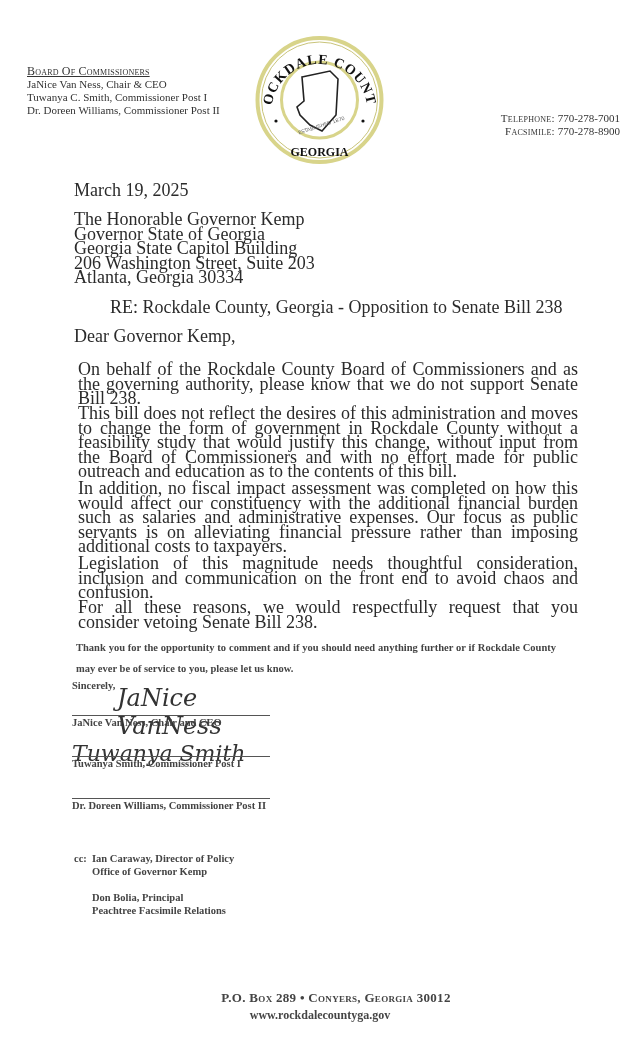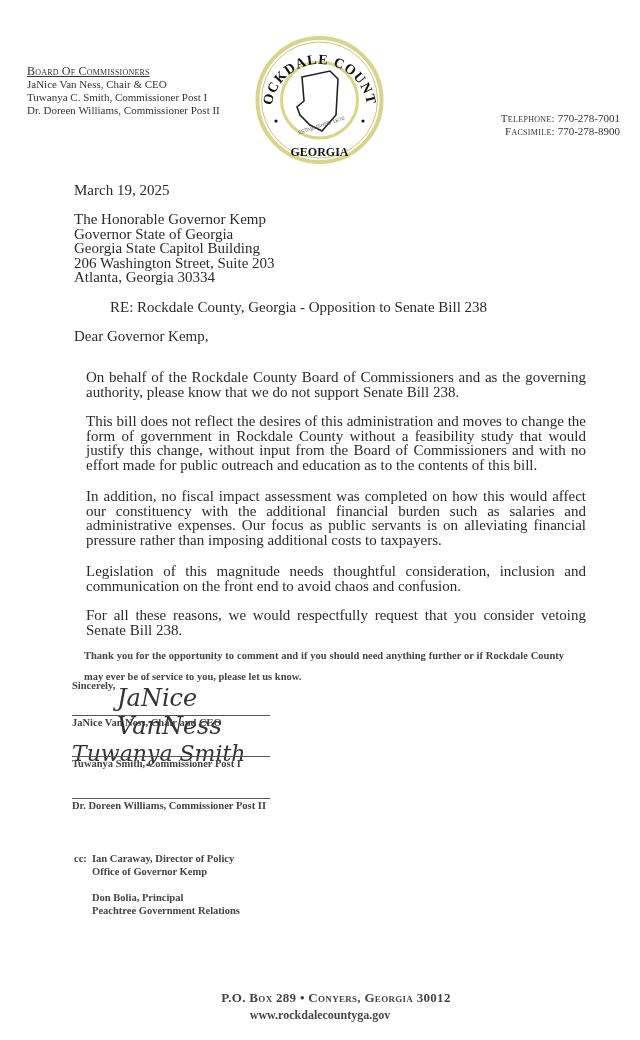--- a/index.html
+++ b/index.html
@@ -4,22 +4,22 @@
 <style>
   html, body { margin: 0; padding: 0; background: #ffffff; }
   body { width: 640px; height: 1040px; position: relative; overflow: hidden;
          font-family: "Liberation Serif", "DejaVu Serif", serif; color: #2a2a2a; }
   .abs { position: absolute; }
   .board { left: 27px; top: 65px; font-size: 11px; line-height: 13px; color: #333; }
   .board .title { text-decoration: underline; font-variant: small-caps; font-size: 12px; letter-spacing: 0.2px; }
   .contact { right: 20px; top: 84px; font-size: 11px; line-height: 13px; text-align: right; color: #333; margin-top: 28px; }
   .contact .lbl { font-variant: small-caps; letter-spacing: 0.3px; }
   .seal { left: 252px; top: 35px; width: 135px; height: 130px; }
-  .letter { left: 74px; width: 500px; font-size: 15px; line-height: 14.5px; color: #2b2b2b; }
-  .p { margin: 12px; text-align: justify; }
+  .letter { left: 74px; width: 500px; font-size: 18px; line-height: 14.5px; color: #2b2b2b; }
+  .p { margin: 4px; text-align: justify; }
   .addr div { white-space: nowrap; }
   .closing { left: 72px; font-size: 10.5px; line-height: 21px; color: #444; font-weight: bold; }
   .sig-block { left: 72px; width: 200px; font-size: 10.5px; color: #444; font-weight: bold; }
   .sig-line { position: absolute; left: 0; width: 198px; border-top: 1px solid #555; }
   .sig-name { position: absolute; left: 0; white-space: nowrap; }
   .sig-script { position: absolute; font-family: "DejaVu Serif", serif; font-style: italic; color: #333; font-weight: normal; }
   .cc { left: 74px; top: 852px; font-size: 10.5px; line-height: 13px; color: #444; font-weight: bold; }
   .footer { left: 0; width: 640px; top: 990px; text-align: center; color: #444; font-weight: bold; }
   .footer .l1 { font-size: 13px; font-variant: small-caps; letter-spacing: 0.3px; padding-left: 32px; }
   .footer .l2 { font-size: 12px; margin-top: 2px; }
@@ -95,21 +95,21 @@
 </div>
 
 <div class="abs cc">
   <div style="display:flex;">
     <span style="width:18px;">cc:</span>
     <div>
       <div>Ian Caraway, Director of Policy</div>
       <div>Office of Governor Kemp</div>
       <div style="height:13px;"></div>
       <div>Don Bolia, Principal</div>
-      <div>Peachtree Government Relations</div>
+      <div>Peachtree Facsimile Relations</div>
     </div>
   </div>
 </div>
 
 <div class="abs footer">
   <div class="l1">P.O. Box 289 • Conyers, Georgia 30012</div>
   <div class="l2">www.rockdalecountyga.gov</div>
 </div>
 
 </body></html>

